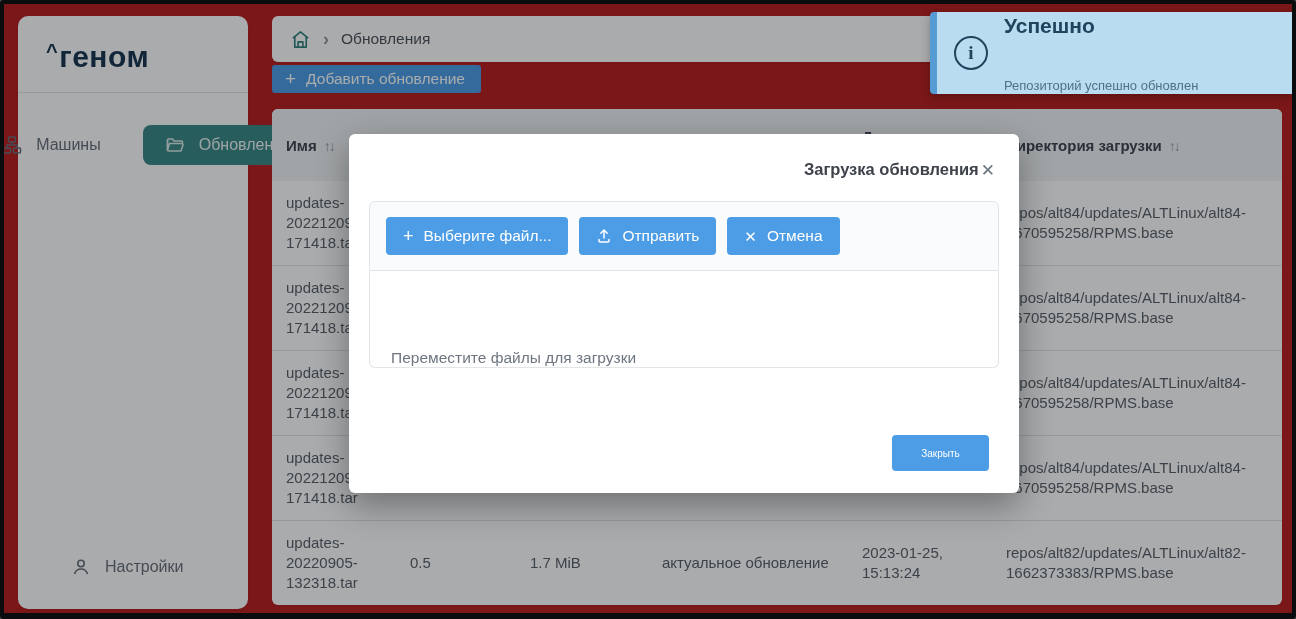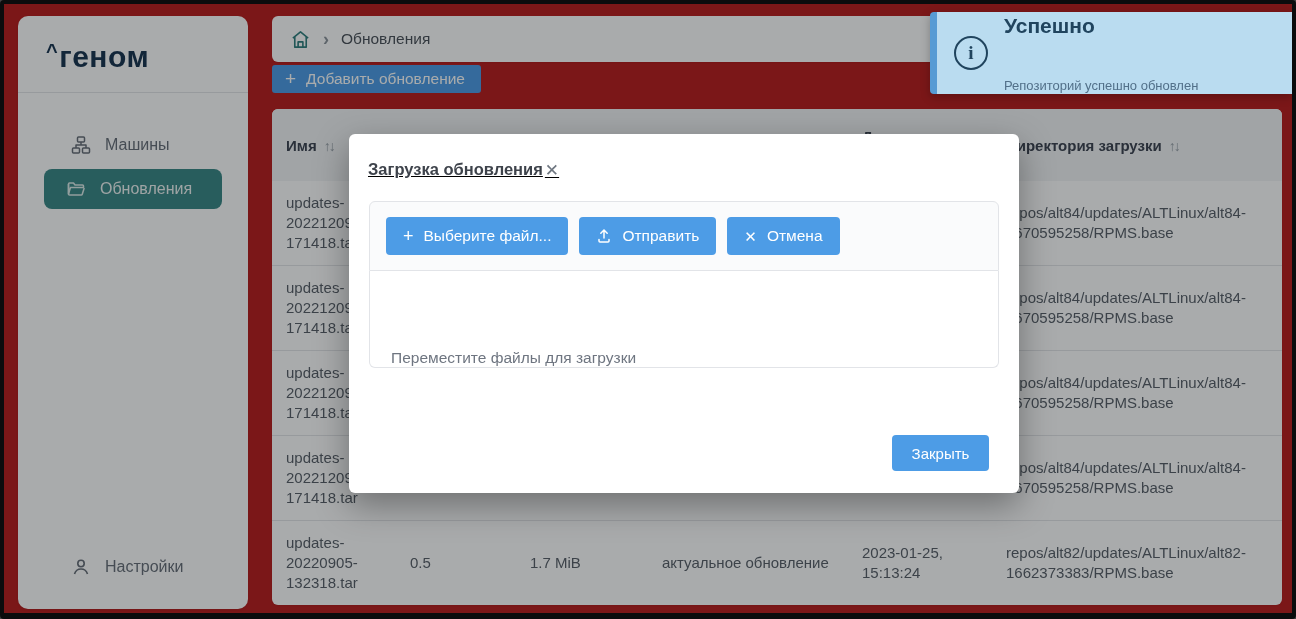--- a/index.html
+++ b/index.html
@@ -11,21 +11,21 @@
   body{font-family:"Liberation Sans", sans-serif;background:#444;}
   .frame{position:relative;width:1296px;height:619px;background:#b91c1c;border:4px solid #0b0c0d;
          border-bottom-width:6px;border-radius:4px;overflow:hidden;}
 
   
   .sidebar{position:absolute;left:14px;top:12px;width:230px;height:593px;background:#fff;
            border-radius:10px;display:flex;flex-direction:column;box-shadow:0 1px 3px rgba(0,0,0,.08);}
   .logo{padding:24px 0 18px 28px;border-bottom:1px solid var(--border);
         font-size:30px;font-weight:600;color:var(--navy);letter-spacing:.5px;}
   .logo .caret{font-size:20px;font-weight:700;vertical-align:9px;margin-right:1px;}
-  .nav{padding-top:32px;display:flex;flex-direction:column;gap:4px;justify-content:center;}
+  .nav{padding-top:32px;display:flex;flex-direction:row;gap:4px;justify-content:center;}
   .nav-item{display:flex;align-items:center;gap:14px;padding:10px 0 10px 41px;margin:0 12px;
             color:var(--text-dim);font-size:16px;cursor:pointer;border-radius:8px;}
   .nav-item svg{flex:0 0 auto;}
   .nav-item.active{background:var(--teal);color:#eef4f3;margin:0 26px;padding-left:22px;}
   .sidebar-footer{position:absolute;left:0;bottom:22px;width:100%;}
   .sidebar-footer .nav-item{padding-left:41px;}
 
   
   .main{position:absolute;left:258px;top:0;right:0;bottom:0;padding:12px 10px 0 10px;}
   .crumb-bar{height:46px;background:#fff;border-radius:6px;display:flex;align-items:center;
@@ -46,34 +46,34 @@
            font-weight:700;color:#3c4350;font-size:15px;}
   thead .sort{color:#98a0a8;font-weight:400;font-size:14px;letter-spacing:-2px;margin-left:7px;}
   tbody td{padding:12px 14px;height:84px;vertical-align:middle;color:#585f68;
            border-top:1px solid var(--border);line-height:20px;word-wrap:break-word;overflow-wrap:break-word;}
   tbody tr:first-child td{border-top:none;}
 
   
   .overlay{position:absolute;inset:0;background:rgba(10,14,18,.35);z-index:40;}
   .modal{position:absolute;left:345px;top:130px;width:670px;height:359px;background:#fff;
          border-radius:6px;z-index:60;box-shadow:0 12px 34px rgba(0,0,0,.35);}
-  .modal-head{display:flex;justify-content:flex-start;align-items:flex-start;padding:26px 22px 14px 19px;text-decoration:underline;}
+  .modal-head{display:flex;justify-content:flex-end;align-items:flex-start;padding:26px 22px 14px 19px;}
   .modal-title{font-size:16.5px;font-weight:700;color:#3e434b;}
   .modal-x{font-size:17px;color:#6f7781;cursor:pointer;line-height:1;padding:2px;}
   .upload{margin:6px 20px 0 20px;}
   .upload-head{border:1px solid #e2e4e8;background:#fafbfc;border-radius:6px 6px 0 0;
                padding:15px 16px;display:flex;gap:11px;}
   .btn-blue{background:var(--blue);color:#fff;border:none;border-radius:4px;padding:0 17px;height:38px;
             font-size:15.5px;display:inline-flex;align-items:center;gap:10px;font-family:inherit;cursor:pointer;}
   .btn-blue .gi{font-size:18px;line-height:1;font-weight:400;}
   .btn-blue .gi-x{font-size:15px;}
   .upload-body{border:1px solid #e2e4e8;border-top:none;border-radius:0 0 6px 6px;height:97px;
                display:flex;align-items:flex-end;padding:0 21px;color:#6e7580;font-size:15.5px;}
   .btn-close{position:absolute;right:30px;bottom:22px;width:97px;height:36px;background:var(--blue);
-             color:#fff;border:none;border-radius:4px;font-size:15px;font-family:inherit;cursor:pointer;}
+             color:#fff;border:none;border-radius:4px;font-size:10px;font-family:inherit;cursor:pointer;}
 
   
   .toast{position:absolute;top:8px;right:0;width:362px;height:82px;background:var(--toast-bg);
          border-left:7px solid var(--toast-accent);border-radius:4px 0 0 4px;z-index:70;
          display:flex;align-items:center;gap:16px;padding:0 14px 0 17px;box-shadow:0 3px 10px rgba(0,0,0,.25);}
   .toast-icon{flex:0 0 34px;height:34px;border-radius:50%;border:2.5px solid var(--toast-dark);
               color:var(--toast-dark);display:flex;align-items:center;justify-content:center;
               font-size:19px;font-weight:600;font-family:"Liberation Serif",serif;}
   .toast-title{font-size:21px;font-weight:700;color:var(--toast-dark);margin-bottom:7px;}
   .toast-msg{font-size:13px;color:var(--toast-text);margin-top:40px;}

